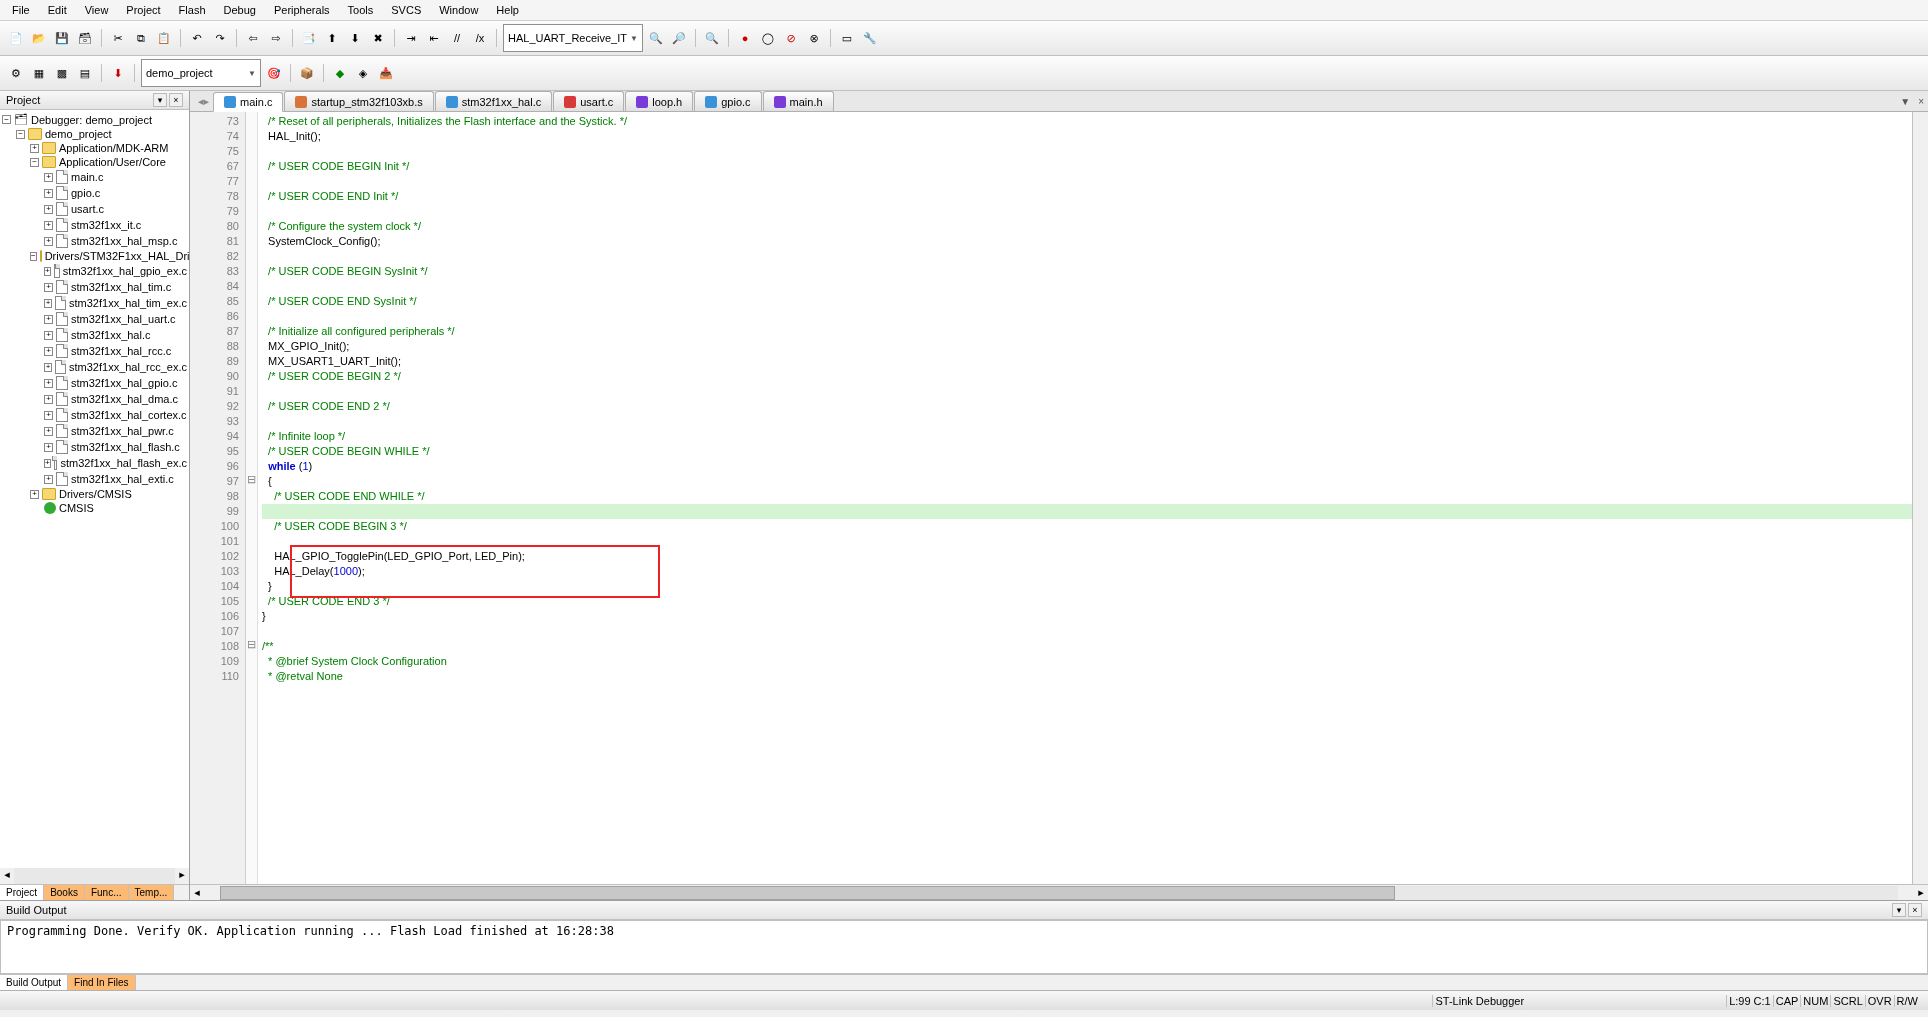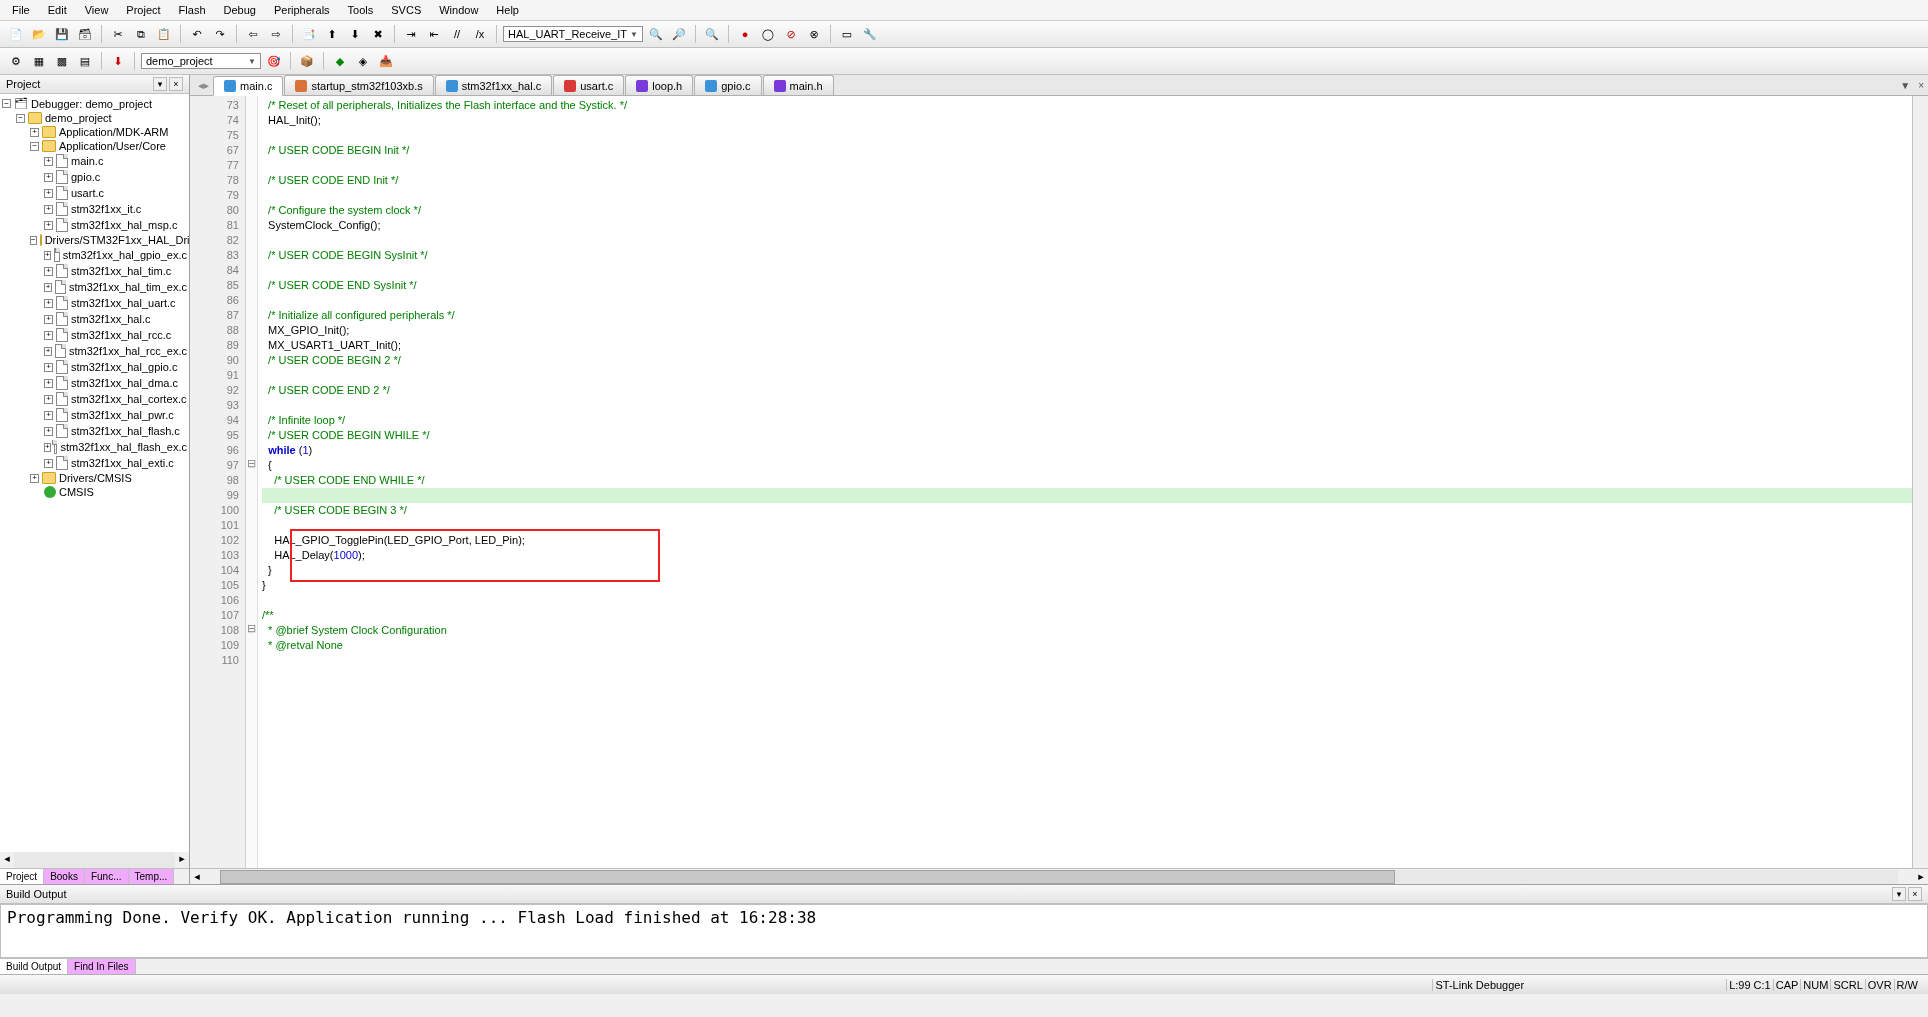--- a/index.html
+++ b/index.html
@@ -2,39 +2,39 @@
 <html><head>
 <meta charset="utf-8">
 <style>
 * { margin: 0; padding: 0; box-sizing: border-box; font-family: "Segoe UI", Tahoma, sans-serif; font-size: 11px; }
 body { background: #f0f0f0; overflow: hidden; }
 .menubar { background: #f5f5f5; border-bottom: 1px solid #d0d0d0; padding: 2px 4px; display: flex; gap: 2px; }
 .menubar span { padding: 2px 8px; cursor: default; }
 .toolbar { background: linear-gradient(#fdfdfd,#e8e8e8); border-bottom: 1px solid #c0c0c0; padding: 3px 6px; display: flex; align-items: center; gap: 3px; min-height: 26px; }
 .tbtn { width: 20px; height: 20px; display: inline-flex; align-items: center; justify-content: center; border: 1px solid transparent; border-radius: 2px; }
 .tsep { width: 1px; height: 18px; background: #c0c0c0; margin: 0 3px; }
-.combo { height: 16px; border: 1px solid #909090; background: white; padding: 0 4px; min-width: 120px; display: inline-flex; align-items: center; justify-content: space-between; }
+.combo { height: 28px; border: 1px solid #909090; background: white; padding: 0 4px; min-width: 120px; display: inline-flex; align-items: center; justify-content: space-between; }
 .combo-arrow { font-size: 8px; color: #555; }
 .workspace { display: flex; height: calc(100vh - 18px - 30px - 30px - 90px - 22px - 18px); }
 .project-panel { width: 190px; background: #fff; border-right: 1px solid #a0a0a0; display: flex; flex-direction: column; }
 .panel-title { background: linear-gradient(#f8f8f8,#e4e4e4); border-bottom: 1px solid #c0c0c0; padding: 2px 6px; display: flex; align-items: center; justify-content: space-between; font-size: 11px; }
 .panel-title-right { display: flex; gap: 2px; }
 .pin-btn, .x-btn { width: 14px; height: 14px; font-size: 9px; display: inline-flex; align-items: center; justify-content: center; border: 1px solid #bbb; background: #f0f0f0; }
 .tree { flex: 1; overflow: auto; padding: 2px; }
 .tree-node { display: flex; align-items: center; gap: 3px; padding: 1px 0; white-space: nowrap; }
 .tree-node.d1 { padding-left: 14px; }
 .tree-node.d2 { padding-left: 28px; }
 .tree-node.d3 { padding-left: 42px; }
 .expander { width: 9px; height: 9px; border: 1px solid #888; display: inline-flex; align-items: center; justify-content: center; font-size: 8px; line-height: 1; background: #fff; }
 .folder-icon { width: 14px; height: 12px; background: #f7d774; border: 1px solid #c9a227; border-radius: 1px; display: inline-block; }
 .file-icon { width: 12px; height: 14px; background: #fff; border: 1px solid #888; display: inline-block; position: relative; }
 .file-icon::after { content:""; position:absolute; top:-1px; right:-1px; width:4px; height:4px; background:#e0e0e0; border-left:1px solid #888; border-bottom:1px solid #888; }
 .cmsis-icon { width: 12px; height: 12px; background: #3a3; border-radius: 50%; display: inline-block; position: relative; }
 .bottom-tabs { display: flex; border-top: 1px solid #c0c0c0; background: #f0f0f0; }
-.btab { padding: 2px 6px; border-right: 1px solid #c0c0c0; display: flex; align-items: center; gap: 3px; font-size: 10px; background: #f0abfc; }
+.btab { padding: 2px 6px; border-right: 1px solid #c0c0c0; display: flex; align-items: center; gap: 3px; font-size: 10px; background: #fdba74; }
 .btab.active { background: #fff; }
 .editor-area { flex: 1; display: flex; flex-direction: column; background: #fff; }
 .file-tabs { display: flex; background: #e8e8e8; border-bottom: 1px solid #b0b0b0; align-items: center; padding-left: 4px; }
 .ftab { display: flex; align-items: center; gap: 4px; padding: 3px 10px; background: linear-gradient(#fdfdfd,#e0e0e0); border: 1px solid #b0b0b0; border-bottom: none; margin-right: 1px; border-radius: 3px 3px 0 0; font-size: 11px; }
 .ftab.active { background: #fff; border-bottom: 1px solid #fff; position: relative; top: 1px; }
 .ftab-ico { width: 12px; height: 12px; display: inline-block; }
 .ftab-ico.c { background: #3a93d8; border-radius: 2px; }
 .ftab-ico.s { background: #d8743a; border-radius: 2px; }
 .ftab-ico.h { background: #7a3ad8; border-radius: 2px; }
 .ftab-ico.red { background: #d83a3a; border-radius: 2px; }
@@ -50,21 +50,21 @@
 .code-line.hl { background: #d4f4d4; }
 .comment { color: #008000; }
 .kw { color: #0000cc; font-weight: bold; }
 .num { color: #0000cc; }
 .redbox { position: absolute; border: 2px solid #ee2222; pointer-events: none; }
 .hscroll { height: 16px; background: #f0f0f0; border-top: 1px solid #c0c0c0; display: flex; align-items: center; }
 .hscroll-track { flex: 1; height: 14px; background: #e8e8e8; margin: 0 16px; position: relative; }
 .hscroll-thumb { position: absolute; left: 0; width: 70%; height: 100%; background: #c8c8c8; border: 1px solid #a0a0a0; }
 .vscroll { width: 16px; background: #f0f0f0; border-left: 1px solid #c0c0c0; }
 .build-output { height: 90px; display: flex; flex-direction: column; border-top: 1px solid #a0a0a0; }
-.bo-body { flex: 1; background: #fff; font-family: Consolas, monospace; font-size: 16px; padding: 3px 6px; overflow: auto; border: 1px solid #c0c0c0; margin: 0; }
+.bo-body { flex: 1; background: #fff; font-family: Consolas, monospace; font-size: 12px; padding: 3px 6px; overflow: auto; border: 1px solid #c0c0c0; margin: 0; }
 .bo-tabs { display: flex; background: #f0f0f0; border-top: 1px solid #c0c0c0; }
 .statusbar { height: 20px; background: linear-gradient(#f8f8f8,#e0e0e0); border-top: 1px solid #b0b0b0; display: flex; align-items: center; padding: 0 8px; font-size: 11px; }
 .statusbar .sb-spacer { flex: 1; }
 .statusbar span { padding: 0 2px; border-left: 1px solid #c0c0c0; }
 .proj-scroll { height: 16px; background: #f0f0f0; display: flex; }
 </style>
 </head>
 <body>
 
 <div class="menubar" id="menubar">
@@ -447,20 +447,21 @@
           <div class="code-line"><span class="comment">  /* USER CODE BEGIN WHILE */</span></div>
           <div class="code-line">  <span class="kw">while</span> (<span class="num">1</span>)</div>
           <div class="code-line">  {</div>
           <div class="code-line"><span class="comment">    /* USER CODE END WHILE */</span></div>
           <div class="code-line hl">&nbsp;</div>
           <div class="code-line"><span class="comment">    /* USER CODE BEGIN 3 */</span></div>
           <div class="code-line">&nbsp;</div>
           <div class="code-line">    HAL_GPIO_TogglePin(LED_GPIO_Port, LED_Pin);</div>
           <div class="code-line">    HAL_Delay(<span class="num">1000</span>);</div>
           <div class="code-line">  }</div>
+          <div class="code-line"><span class="comment">  /* USER CODE END 3 */</span></div>
           <div class="code-line">}</div>
           <div class="code-line">&nbsp;</div>
           <div class="code-line"><span class="comment">/**</span></div>
           <div class="code-line"><span class="comment">  * @brief System Clock Configuration</span></div>
           <div class="code-line"><span class="comment">  * @retval None</span></div>
         </div>
       <div class="vscroll"></div>
       <div class="redbox" id="redbox" style="left: 100px; top: 433px; width: 370px; height: 53px;"></div>
     </div>
     <div class="hscroll">

